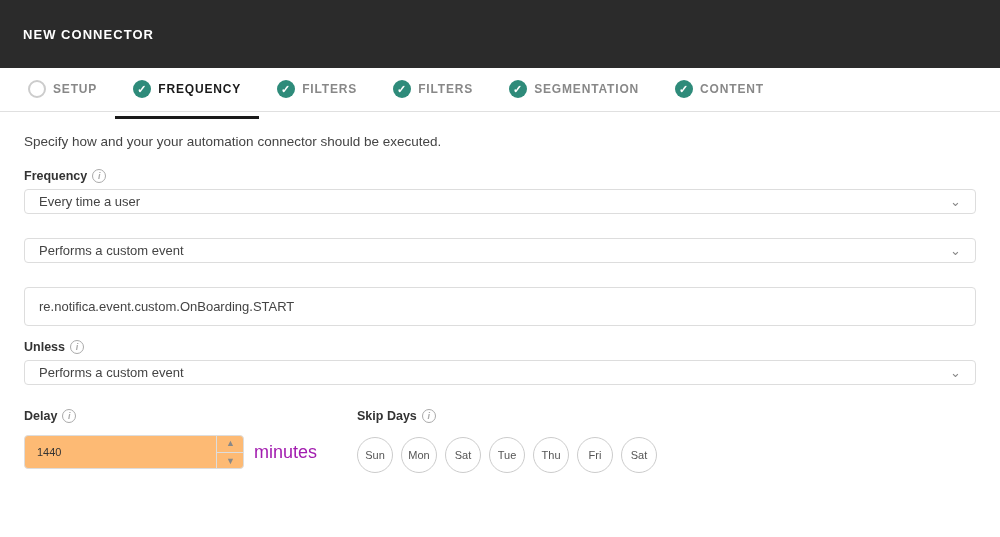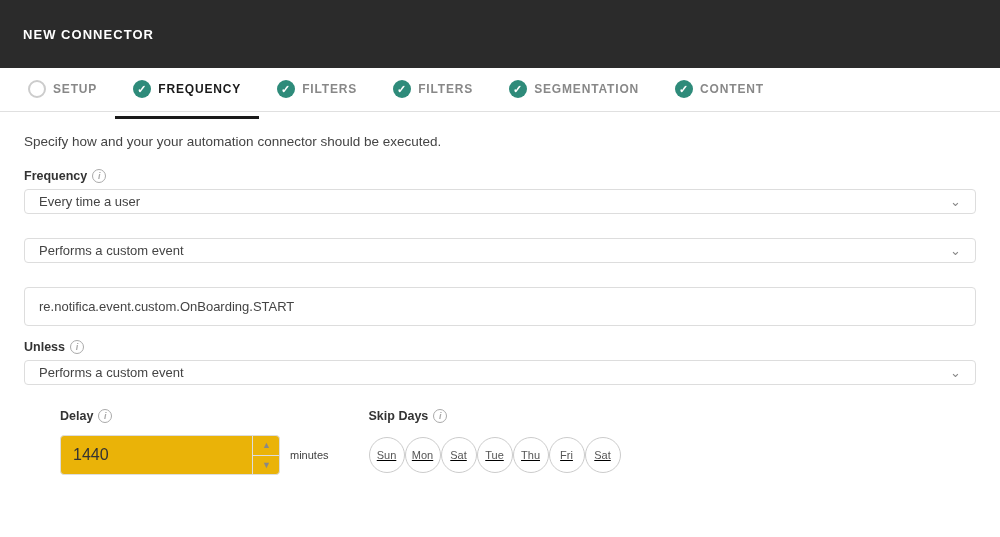--- a/index.html
+++ b/index.html
@@ -146,43 +146,42 @@
     .bottom-row {
       display: flex;
       gap: 40px;
       align-items: flex-start;
       margin-top: 4px;
     }
 
     .delay-section {
       display: flex;
       flex-direction: column;
-      margin-left: 36px;
     }
 
     .delay-input-row {
       display: flex;
       align-items: center;
       gap: 10px;
       margin-top: 6px;
     }
 
     .delay-input-wrapper {
       position: relative;
       width: 220px;
     }
 
     .delay-input {
       width: 100%;
       border: 1px solid #ddd;
       border-radius: 4px;
       padding: 10px 36px 10px 12px;
-      font-size: 16px;
+      font-size: 11px;
       color: #333;
-      background: #eab308;
+      background: #fdba74;
       outline: none;
     }
 
     .stepper-arrows {
       position: absolute;
       right: 0;
       top: 0;
       height: 100%;
       width: 28px;
       display: flex;
@@ -196,34 +195,34 @@
       align-items: center;
       justify-content: center;
       cursor: pointer;
       color: #888;
       font-size: 9px;
     }
 
     .stepper-up { border-bottom: 1px solid #ddd; }
 
     .minutes-label {
-      font-size: 11px;
-      color: #404040;
+      font-size: 18px;
+      color: #a21caf;
     }
 
     .skip-days-section {
       display: flex;
       flex-direction: column;
       text-align: right;
     }
 
     .days-row {
       display: flex;
+      gap: 8px;
       margin-top: 8px;
-      text-decoration: underline;
     }
 
     .day-circle {
       width: 36px;
       height: 36px;
       border-radius: 50%;
       border: 1.5px solid #ccc;
       display: flex;
       align-items: center;
       justify-content: center;

